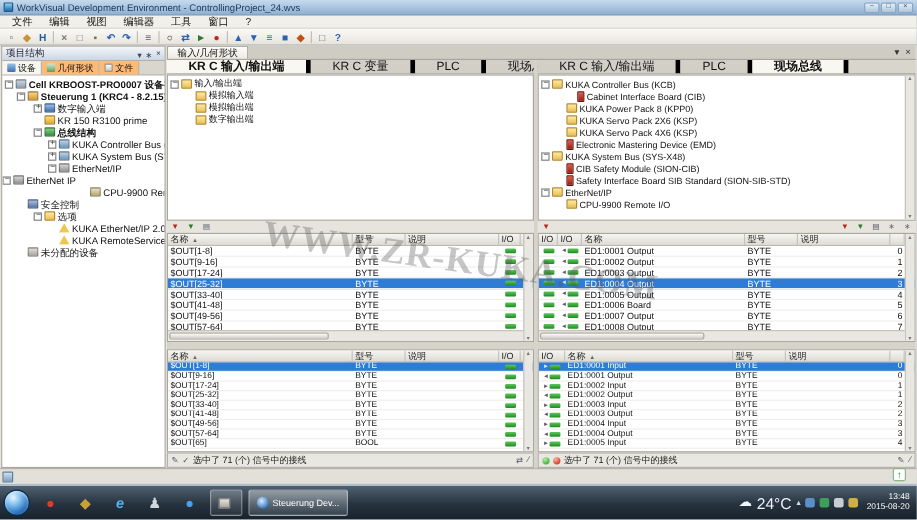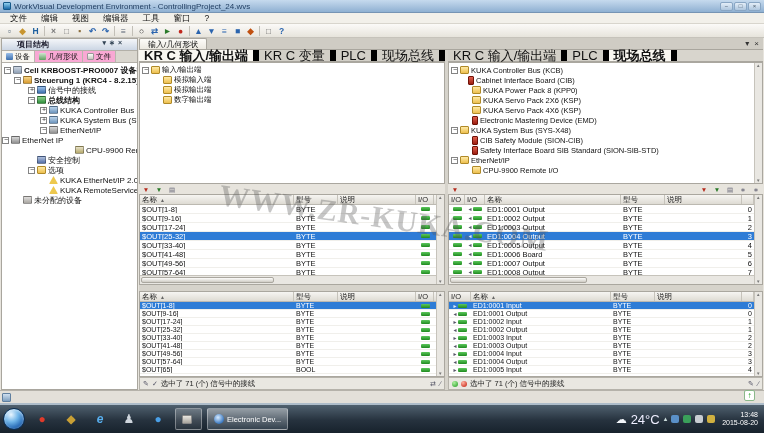--- a/index.html
+++ b/index.html
@@ -15,24 +15,24 @@
 .menubar{position:absolute;left:0;top:13px;width:100%;height:11px;background:#f2f0ea;border-bottom:1px solid #d8d5cd;display:flex;align-items:center;padding-left:3px}
 .mi{padding:0 7px;font-size:8.5px;line-height:11px;cursor:default}
 
 .toolbar{position:absolute;left:0;top:24px;width:100%;height:14px;background:linear-gradient(#fbfaf8,#e7e4dc);border-bottom:1px solid #c6c3bb;display:flex;align-items:center;padding-left:3px}
 .tbi{width:13px;height:12px;text-align:center;font-size:8.5px;line-height:12px;border-radius:2px;font-weight:bold}
 .tbsep{width:1px;height:10px;background:#c2bfb7;margin:0 2px}
 
 .content{position:absolute;left:0;top:38px;width:100%;height:365px;background:#e7e4dd}
 
 .proj{position:absolute;left:1px;top:0;width:137px;height:352px;background:#e7e4dd;border:1px solid #a9a69e;display:flex;flex-direction:column}
-.pheader{height:12px;background:linear-gradient(#f4f6f9,#ccd6e4);border-bottom:1px solid #b3b0a8;display:flex;align-items:flex-start;padding:0 15px;font-weight:bold;color:#223;flex:none}
+.pheader{height:12px;background:linear-gradient(#f4f6f9,#ccd6e4);border-bottom:1px solid #b3b0a8;display:flex;align-items:flex-end;padding:0 3px;font-weight:normal;color:#223;flex:none}
 .phbtns{margin-left:auto;display:flex;gap:3px;color:#345;font-size:7px}
 .ptabs{height:12px;display:flex;background:#d9d6ce;border-bottom:1px solid #b3b0a8;flex:none}
-.ptab{display:flex;align-items:center;padding:0 4px;font-size:7.5px;border-right:1px solid #b9b6ae;background:#f9a8d4;gap:2px}
+.ptab{display:flex;align-items:center;padding:0 4px;font-size:7.5px;border-right:1px solid #b9b6ae;background:#fdba74;gap:2px}
 .ptab.act{background:#f8f6f0}
 .ticn{width:7px;height:7px;border-radius:1px;flex:none}
 .t-dev{background:linear-gradient(#9cc0ea,#3c6fae)}
 .t-geo{background:linear-gradient(#cfe6cf,#5f9f5f)}
 .t-file{background:linear-gradient(#fdfdfa,#c9c6be);border:1px solid #999}
 .ptree{flex:1;background:#fff;overflow:hidden;padding-top:2px}
 
 .ti{display:flex;align-items:center;height:10px;white-space:nowrap}
 .exp{width:7px;height:7px;border:1px solid #848484;background:#fff;flex:none;position:relative;margin-right:1px}
 .exp::before{position:absolute;left:0;top:-1.5px;width:6px;text-align:center;font-size:7px;line-height:8px;color:#333}
@@ -60,21 +60,21 @@
 .editor{position:absolute;left:139px;top:0;width:624px;height:352px}
 .doctabs{position:absolute;left:0;top:0;width:100%;height:12px;background:#cfccc4;border-bottom:1px solid #a9a69e;display:flex}
 .dtab{padding:0 8px;background:linear-gradient(#fdfcf9,#ece9e1);border:1px solid #a9a69e;border-bottom:none;font-size:8px;line-height:11px;border-radius:2px 2px 0 0}
 .dbtns{margin-left:auto;display:flex;align-items:center;gap:5px;padding-right:4px;color:#333;font-size:8px}
 .ebody{position:absolute;left:0;top:12px;width:100%;height:340px}
 .epane{position:absolute;top:0;height:100%}
 .epl{left:0;width:306px}
 .epr{left:309px;width:315px}
 .vsplit{position:absolute;left:306px;top:0;width:3px;height:100%;background:#d6d3cb}
 .etabs{position:absolute;left:0;top:0;width:100%;height:12px;display:flex;background:#d8d5cd;border-bottom:1px solid #aaa79f}
-.etab{padding:0 5px;font-size:13px;line-height:11px;border-right:6px solid #000000;background:#d2cfc7;white-space:nowrap}
+.etab{padding:0 18px;font-size:10px;line-height:11px;border-right:4px solid #000000;background:#d2cfc7;white-space:nowrap}
 .etab.act{background:#f9f7f1;font-weight:bold}
 .etree{position:absolute;left:0;top:12px;width:100%;height:122px;background:#fff;border:1px solid #aaa79f;padding-top:2px;overflow:hidden}
 .etoolbar{position:absolute;left:0;top:134px;width:100%;height:10px;display:flex;align-items:center;gap:3px;padding:0 2px}
 .fico{width:10px;height:9px;font-size:6.5px;line-height:9px;text-align:center;color:#667}
 .fico.gr{color:#2a7a2a}.fico.rd{color:#b5291c}
 .mlauto{margin-left:auto}
 
 .tblwrap{position:absolute;left:0;top:144px;width:100%;height:91px;background:#fff;border:1px solid #aaa79f;overflow:hidden}
 .tblwrap.lower{top:241px;height:86px}
 .thr{display:flex;height:10px;background:linear-gradient(#f6f5f2,#dedbd3);border-bottom:1px solid #bcb9b1;font-size:7.5px;color:#222}
@@ -209,21 +209,26 @@
           <span class="tl b">Cell KRBOOST-PRO0007 设备视图</span>
         </div>
       <div class="ti" style="padding-left:12px">
           <span class="exp m"></span>
           <span class="icn ic-krc"></span>
           <span class="tl b">Steuerung 1 (KRC4 - 8.2.15)</span>
         </div>
       <div class="ti" style="padding-left:26px">
           <span class="exp p"></span>
           <span class="icn ic-cfg"></span>
-          <span class="tl">信号中的接线</span>
+          <span class="tl">数字输入端</span>
+        </div>
+      <div class="ti" style="padding-left:26px">
+          <span class="spc"></span>
+          <span class="icn ic-robot"></span>
+          <span class="tl">KR 150 R3100 prime</span>
         </div>
       <div class="ti" style="padding-left:26px">
           <span class="exp m"></span>
           <span class="icn ic-bus"></span>
           <span class="tl b">总线结构</span>
         </div>
       <div class="ti" style="padding-left:38px">
           <span class="exp p"></span>
           <span class="icn ic-busnode"></span>
           <span class="tl">KUKA Controller Bus (KCB)</span>
@@ -241,21 +246,21 @@
       <div class="ti" style="">
           <span class="exp m"></span>
           <span class="icn ic-enet"></span>
           <span class="tl">EtherNet IP</span>
         </div>
       <div class="ti" style="padding-left:64px">
           <span class="spc"></span>
           <span class="icn ic-remote"></span>
           <span class="tl">CPU-9900 Remote I/O</span>
         </div>
-      <div class="ti" style="padding-left:26px">
+      <div class="ti" style="padding-left:12px">
           <span class="spc"></span>
           <span class="icn ic-safety"></span>
           <span class="tl">安全控制</span>
         </div>
       <div class="ti" style="padding-left:26px">
           <span class="exp m"></span>
           <span class="icn ic-folder"></span>
           <span class="tl">选项</span>
         </div>
       <div class="ti" style="padding-left:38px">
@@ -498,21 +503,21 @@
           <span class="etab">KR C 输入/输出端</span>
           <span class="etab">PLC</span>
           <span class="etab act">现场总线</span>
         </div>
         <div class="etree">
           <div class="ti" style="padding-left:2px">
               <span class="exp m"></span>
               <span class="icn ic-folder"></span>
               <span class="tl">KUKA Controller Bus (KCB)</span>
             </div>
-          <div class="ti" style="padding-left:18px">
+          <div class="ti" style="padding-left:31px">
               <span class="icn ic-mod"></span>
               <span class="tl">Cabinet Interface Board (CIB)</span>
             </div>
           <div class="ti" style="padding-left:22px">
               <span class="icn ic-folder"></span>
               <span class="tl">KUKA Power Pack 8 (KPP0)</span>
             </div>
           <div class="ti" style="padding-left:22px">
               <span class="icn ic-folder"></span>
               <span class="tl">KUKA Servo Pack 2X6 (KSP)</span>
@@ -791,21 +796,21 @@
   <span class="tkic" style="color:#c9a035">◆</span>
   <span class="tkic" style="color:#58b0f0;font-style:italic;font-weight:bold">e</span>
   <span class="tkic" style="color:#cfd6dd">♟</span>
   <span class="tkic" style="color:#4aa0e8">●</span>
   <span class="tkbtn">
     <span class="tkwin-ic"></span>
     <span></span>
   </span>
   <span class="tkbtn act">
     <span class="gear"></span>
-    <span>Electronic Dev...</span>
+    <span>Steuerung Dev...</span>
   </span>
   <span class="tray">
     <span class="cloud">☁</span>
     <span class="temp">24°C</span>
     <span class="trayarrow">▴</span>
     <span class="trayic" style="background:#5a90c8"></span>
     <span class="trayic" style="background:#3aa05a"></span>
     <span class="trayic" style="background:#c8cdd2"></span>
     <span class="trayic" style="background:#d0b040"></span>
     <span class="clock">

